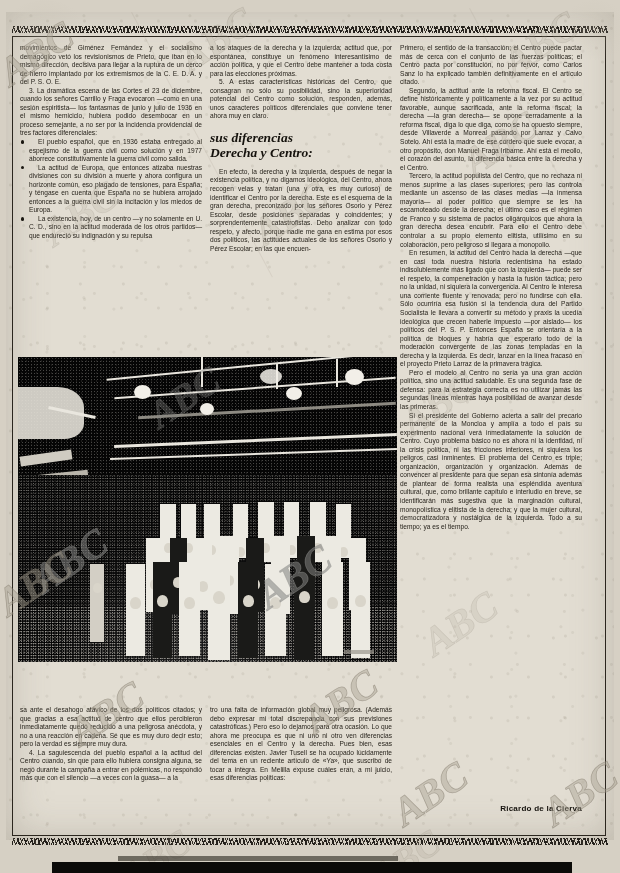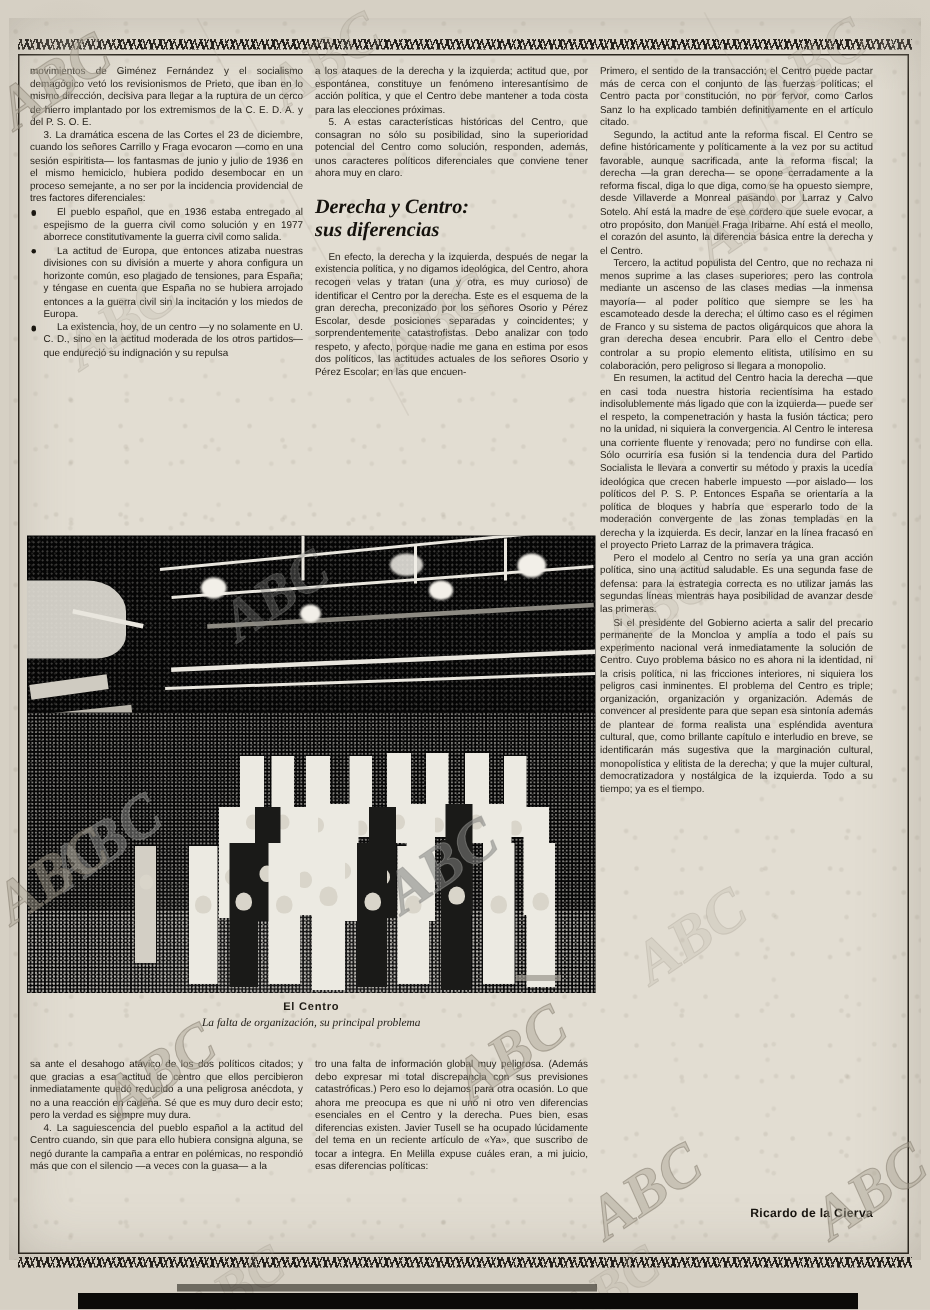--- a/index.html
+++ b/index.html
@@ -205,22 +205,22 @@
     <p class="bullet-p">
       <span class="dot"></span>
       <span>La existencia, hoy, de un centro —y no solamente en U. C. D., sino en la actitud moderada de los otros partidos— que endureció su indignación y su repulsa</span>
     </p>
   </div>
 
   <div class="col" id="col-mid">
     <p class="noind">a los ataques de la derecha y la izquierda; actitud que, por espontánea, constituye un fenómeno interesantísimo de acción política, y que el Centro debe mantener a toda costa para las elecciones próximas.</p>
     <p>5. A estas características históricas del Centro, que consagran no sólo su posibilidad, sino la superioridad potencial del Centro como solución, responden, además, unos caracteres políticos diferenciales que conviene tener ahora muy en claro.</p>
     <div class="sec-head">
+      <div>sus diferencias</div>
       <div>Derecha y Centro:</div>
-      <div>sus diferencias</div>
     </div>
     <p>En efecto, la derecha y la izquierda, después de negar la existencia política, y no digamos ideológica, del Centro, ahora recogen velas y tratan (una y otra, es muy curioso) de identificar el Centro por la derecha. Este es el esquema de la gran derecha, preconizado por los señores Osorio y Pérez Escolar, desde posiciones separadas y coincidentes; y sorprendentemente catastrofistas. Debo analizar con todo respeto, y afecto, porque nadie me gana en estima por esos dos políticos, las actitudes actuales de los señores Osorio y Pérez Escolar; en las que encuen-</p>
   </div>
 
   <div class="col" id="col-right">
     <p class="noind">Primero, el sentido de la transacción; el Centro puede pactar más de cerca con el conjunto de las fuerzas políticas; el Centro pacta por constitución, no por fervor, como Carlos Sanz lo ha explicado también definitivamente en el artículo citado.</p>
     <p>Segundo, la actitud ante la reforma fiscal. El Centro se define históricamente y políticamente a la vez por su actitud favorable, aunque sacrificada, ante la reforma fiscal; la derecha —la gran derecha— se opone cerradamente a la reforma fiscal, diga lo que diga, como se ha opuesto siempre, desde Villaverde a Monreal pasando por Larraz y Calvo Sotelo. Ahí está la madre de ese cordero que suele evocar, a otro propósito, don Manuel Fraga Iribarne. Ahí está el meollo, el corazón del asunto, la diferencia básica entre la derecha y el Centro.</p>
     <p>Tercero, la actitud populista del Centro, que no rechaza ni menos suprime a las clases superiores; pero las controla mediante un ascenso de las clases medias —la inmensa mayoría— al poder político que siempre se les ha escamoteado desde la derecha; el último caso es el régimen de Franco y su sistema de pactos oligárquicos que ahora la gran derecha desea encubrir. Para ello el Centro debe controlar a su propio elemento elitista, utilísimo en su colaboración, pero peligroso si llegara a monopolio.</p>
     <p>En resumen, la actitud del Centro hacia la derecha —que en casi toda nuestra historia recientísima ha estado indisolublemente más ligado que con la izquierda— puede ser el respeto, la compenetración y hasta la fusión táctica; pero no la unidad, ni siquiera la convergencia. Al Centro le interesa una corriente fluente y renovada; pero no fundirse con ella. Sólo ocurriría esa fusión si la tendencia dura del Partido Socialista le llevara a convertir su método y praxis la ucedía ideológica que crecen haberle impuesto —por aislado— los políticos del P. S. P. Entonces España se orientaría a la política de bloques y habría que esperarlo todo de la moderación convergente de las zonas templadas en la derecha y la izquierda. Es decir, lanzar en la línea fracasó en el proyecto Prieto Larraz de la primavera trágica.</p>
     <p>Pero el modelo al Centro no sería ya una gran acción política, sino una actitud saludable. Es una segunda fase de defensa: para la estrategia correcta es no utilizar jamás las segundas líneas mientras haya posibilidad de avanzar desde las primeras.</p>
@@ -314,24 +314,20 @@
       <div class="head" style="left:75px;top:226px;width:9px;height:10px;"></div>
 
       <div class="beam dim" style="left:326px;bottom:8px;width:30px;height:4px;background:#9a968d;opacity:.7;"></div>
 
       <div class="wm onblack" style="left:12px;top:180px;font-size:40px;transform:rotate(-34deg);">ABC</div>
       <div class="wm onblack" style="left:236px;top:196px;font-size:40px;transform:rotate(-34deg);">ABC</div>
       <div class="wm onblack" style="left:128px;top:18px;font-size:38px;transform:rotate(-34deg);opacity:.65;">ABC</div>
     </div>
   </div>
 
-  <div id="caption">
-    <div id="cap-title">El Centro</div>
-    <div id="cap-sub">La falta de organización, su principal problema</div>
-  </div>
 
   <div class="lower" id="low-left">
     <p class="noind">sa ante el desahogo atávico de los dos políticos citados; y que gracias a esa actitud de centro que ellos percibieron inmediatamente quedó reducido a una peligrosa anécdota, y no a una reacción en cadena. Sé que es muy duro decir esto; pero la verdad es siempre muy dura.</p>
     <p>4. La saguiescencia del pueblo español a la actitud del Centro cuando, sin que para ello hubiera consigna alguna, se negó durante la campaña a entrar en polémicas, no respondió más que con el silencio —a veces con la guasa— a la</p>
   </div>
   <div class="lower" id="low-mid">
     <p class="noind">tro una falta de información global muy peligrosa. (Además debo expresar mi total discrepancia con sus previsiones catastróficas.) Pero eso lo dejamos para otra ocasión. Lo que ahora me preocupa es que ni uno ni otro ven diferencias esenciales en el Centro y la derecha. Pues bien, esas diferencias existen. Javier Tusell se ha ocupado lúcidamente del tema en un reciente artículo de «Ya», que suscribo de tocar a integra. En Melilla expuse cuáles eran, a mi juicio, esas diferencias políticas:</p>
   </div>
 
   <div id="byline">Ricardo de la Cierva</div>

